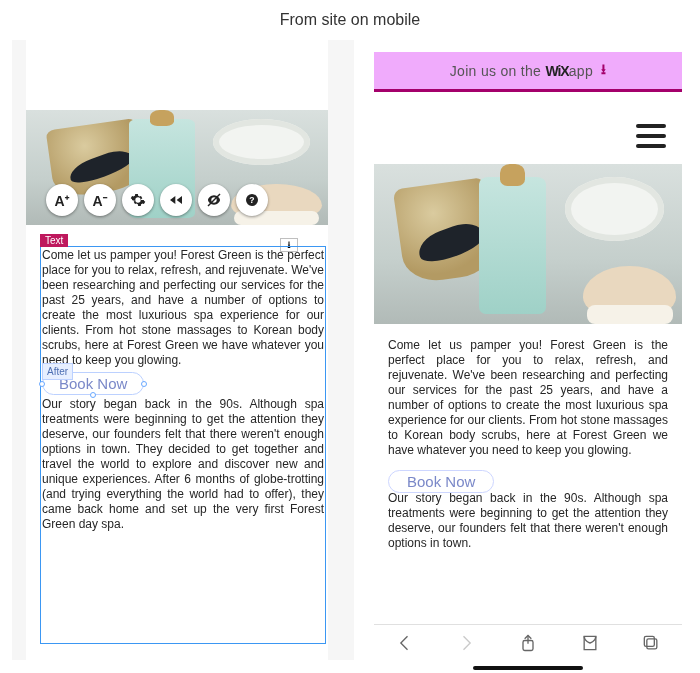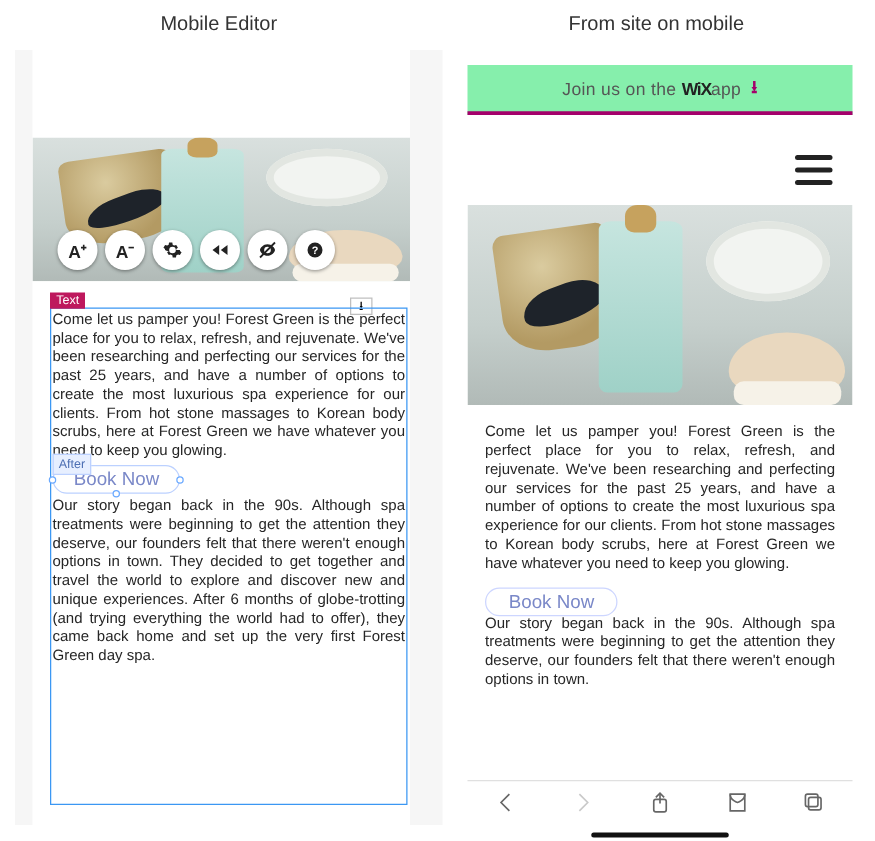--- a/index.html
+++ b/index.html
@@ -44,21 +44,21 @@
   .hero::before{content:"";position:absolute;left:8%;top:12%;width:30%;height:60%;background:radial-gradient(circle at 40% 30%,#dacb9f,#b39a63 70%);border-radius:10% 10% 40% 40%/10% 10% 30% 30%;transform:rotate(-8deg);}
   .hero .ribbon{position:absolute;left:14%;top:40%;width:22%;height:18%;background:#1e232a;border-radius:40% 40% 50% 50%/60% 60% 40% 40%;transform:rotate(-20deg);}
   .hero .bottle{position:absolute;left:34%;top:8%;width:22%;height:86%;background:linear-gradient(180deg,#c6e5df,#9fd1c7);border-radius:14% 14% 10% 10%/5%;}
   .hero .cork{position:absolute;left:41%;top:0%;width:8%;height:14%;background:#c6a25e;border-radius:40% 40% 30% 30%;}
   .hero .plate{position:absolute;right:6%;top:8%;width:32%;height:40%;background:#f2f4f1;border-radius:50%;box-shadow:inset 0 0 0 6px #e2e6e1;}
   .hero .brush{position:absolute;right:2%;bottom:4%;width:30%;height:32%;background:#e9d8bf;border-radius:50% 50% 40% 40%/60% 60% 40% 40%;}
   .hero .bristle{position:absolute;right:3%;bottom:0;width:28%;height:12%;background:#f6f2e8;border-radius:8px;}
 
   
   .phone { position: relative; width: 100%; height: 620px; background:#fff; }
-  .banner { height: 40px; margin-top:12px; background: #86efac; border-bottom: 3px solid #a4006b; display:flex; align-items:center; justify-content:center; gap:8px; }
+  .banner { height: 40px; margin-top:12px; background: #f0abfc; border-bottom: 3px solid #a4006b; display:flex; align-items:center; justify-content:center; gap:8px; }
   .banner span { color:#555; font-size:14px; letter-spacing:.3px; }
   .banner b { font-family: sans-serif; font-weight:900; letter-spacing:-1px; color:#222;}
   .banner .dl { color:#a4006b; font-weight:700; }
 
   .hamburger { position:absolute; right:16px; top:72px; width:30px; height:24px; display:flex; flex-direction:column; justify-content:space-between; }
   .hamburger div { height:4px; background:#222; border-radius:2px; }
 
   .hero-right { position:absolute; left:0; top:112px; width:100%; height:160px; overflow:hidden; }
 
   .live-body { position:absolute; left:14px; right:14px; top:286px; font-size:12px; line-height:15px; color:#262626; text-align:justify; }
@@ -66,21 +66,20 @@
 
   .browbar { position:absolute; left:0; right:0; bottom:8px; height:40px; border-top:1px solid #e0e0e0; display:flex; align-items:center; justify-content:space-around; color:#777; }
   .browbar svg { width:20px; height:20px; stroke:#666; fill:none; stroke-width:1.6; }
   .homebar { position:absolute; left:50%; bottom:2px; width:110px; height:4px; background:#111; border-radius:3px; transform:translateX(-50%);}
 
 </style>
 </head>
 <body>
 
 <div class="labels">
-  <div>Mobile Editor</div>
   <div>From site on mobile</div>
 </div>
 
 <div class="root">
 
   <div class="col left">
     <div class="editor-viewport">
       <div class="editor-floor"></div>
 
       <div class="hero-left">

